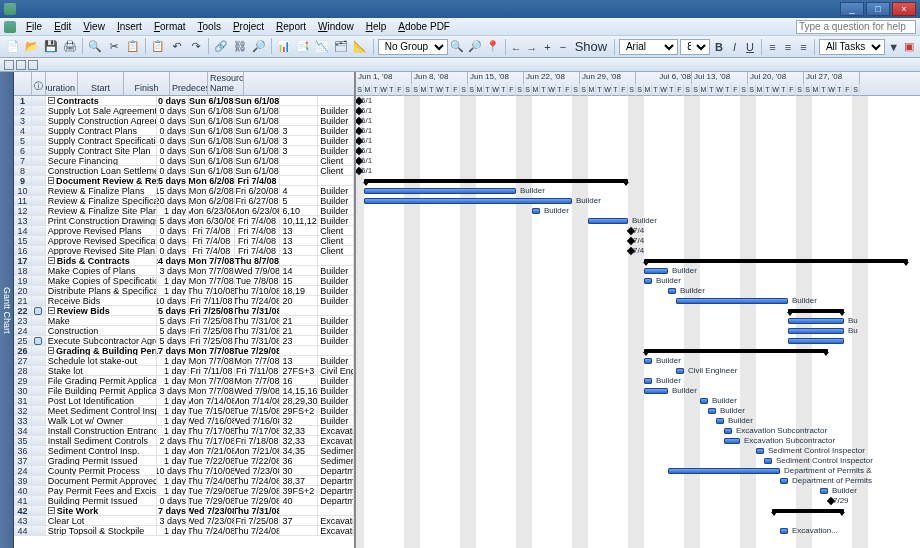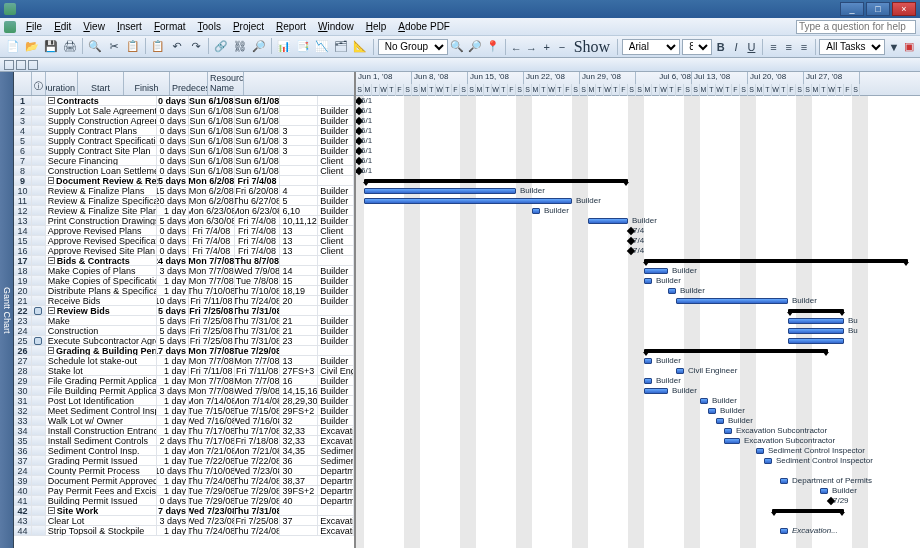--- a/index.html
+++ b/index.html
@@ -11,21 +11,21 @@
 .winbtn.close{background:linear-gradient(#d55,#b33);border-color:#822;}
 .menubar { height: 18px; background: linear-gradient(#eef3fa,#d8e4f2); display: flex; align-items: center; padding: 0 4px; font-size: 10px; color: #000; border-bottom: 1px solid #bcd; }
 .menubar .mico{width:12px;height:12px;background:linear-gradient(#6a9,#496);margin-right:4px;border-radius:2px;}
 .menubar .mitem { padding: 1px 6px; cursor: pointer; }
 .menubar .helpbox{margin-left:auto;}
 .menubar input{font-size:10px;height:14px;width:120px;border:1px solid #9ab;padding:0 2px;color:#888;}
 .toolbar { height: 22px; background: linear-gradient(#eef3fa,#d2e0f0); display: flex; align-items: center; padding: 0 4px; border-bottom: 1px solid #9ab; gap:2px;}
 .tbtn{width:18px;height:18px;display:flex;align-items:center;justify-content:center;cursor:pointer;border:1px solid transparent;font-size:11px;color:#345;}
 .tsep{width:1px;height:16px;background:#abc;margin:0 2px;}
 .tsel{height:16px;font-size:10px;border:1px solid #9ab;background:#fff;padding:0 2px;}
-.toolbar .lbl{font-size:16px;padding:0 3px;color:#234;font-family:Liberation Serif, serif;}
+.toolbar .lbl{font-size:13px;padding:0 3px;color:#234;}
 .toolbar .bold{font-weight:bold;}
 .toolbar .ital{font-style:italic;}
 .toolbar .under{text-decoration:underline;}
 .toolbar2{height:14px;background:linear-gradient(#eef3fa,#d2e0f0);border-bottom:1px solid #9ab;display:flex;align-items:center;padding:0 4px;gap:2px;}
 .toolbar2 .dot{width:10px;height:10px;border:1px solid #789;}
 .main{display:flex;height:476px;}
 .sidebar{width:14px;background:linear-gradient(90deg,#5a7aa5,#486a95);color:#fff;writing-mode:vertical-rl;text-align:center;font-size:9px;display:flex;align-items:center;justify-content:center;border-right:1px solid #345;}
 .grid{display:flex;flex:1;overflow:hidden;}
 .left{width:342px;border-right:2px solid #888;display:flex;flex-direction:column;}
 .lhdr{display:flex;height:24px;background:linear-gradient(#f0f4fa,#dae4f0);border-bottom:1px solid #9ab;font-size:9px;}
@@ -263,21 +263,21 @@
             <div class="c c-finish">Fri 6/20/08</div>
             <div class="c c-pred">4</div>
             <div class="c c-res">Builder</div>
           </div>
           <div class="row">
             <div class="c c-id">11</div>
             <div class="c c-ind"></div>
             <div class="c c-task indent1">Review &amp; Finalize Specifications</div>
             <div class="c c-dur">20 days</div>
             <div class="c c-start">Mon 6/2/08</div>
-            <div class="c c-finish">Thu 6/27/08</div>
+            <div class="c c-finish">Fri 6/27/08</div>
             <div class="c c-pred">5</div>
             <div class="c c-res">Builder</div>
           </div>
           <div class="row">
             <div class="c c-id">12</div>
             <div class="c c-ind"></div>
             <div class="c c-task indent1">Review &amp; Finalize Site Plan</div>
             <div class="c c-dur">1 day</div>
             <div class="c c-start">Mon 6/23/08</div>
             <div class="c c-finish">Mon 6/23/08</div>
@@ -850,35 +850,39 @@
             <div class="barlbl" style="left: 388px;">Excavation Subcontractor</div>
           </div>
           <div class="grow" style="top: 350px;">
             <div class="bar" style="left: 400px; width: 8px;"></div>
             <div class="barlbl" style="left: 412px;">Sediment Control Inspector</div>
           </div>
           <div class="grow" style="top: 360px;">
             <div class="bar" style="left: 408px; width: 8px;"></div>
             <div class="barlbl" style="left: 420px;">Sediment Control Inspector</div>
           </div>
+          <div class="grow" style="top: 370px;">
+            <div class="bar" style="left: 312px; width: 112px;"></div>
+            <div class="barlbl" style="left: 428px;">Department of Permits &amp;</div>
+          </div>
           <div class="grow" style="top: 380px;">
             <div class="bar" style="left: 424px; width: 8px;"></div>
             <div class="barlbl" style="left: 436px;">Department of Permits</div>
           </div>
           <div class="grow" style="top: 390px;">
             <div class="bar" style="left: 464px; width: 8px;"></div>
             <div class="barlbl" style="left: 476px;">Builder</div>
           </div>
           <div class="grow" style="top: 400px;">
             <div class="ms" style="left: 472px;"></div>
             <div class="barlbl" style="left: 477px;">7/29</div>
           </div>
           <div class="grow" style="top: 410px;">
             <div class="bar sum" style="left: 416px; width: 72px;"></div>
           </div>
-          <div class="grow" style="top: 430px; font-style: italic;">
+          <div class="grow" style="top: 430px;">
             <div class="bar" style="left: 424px; width: 8px;"></div>
             <div class="barlbl" style="left: 436px;">Excavation...</div>
           </div>
         </div>
     </div>
   </div>
 </div>
 
 </body></html>

